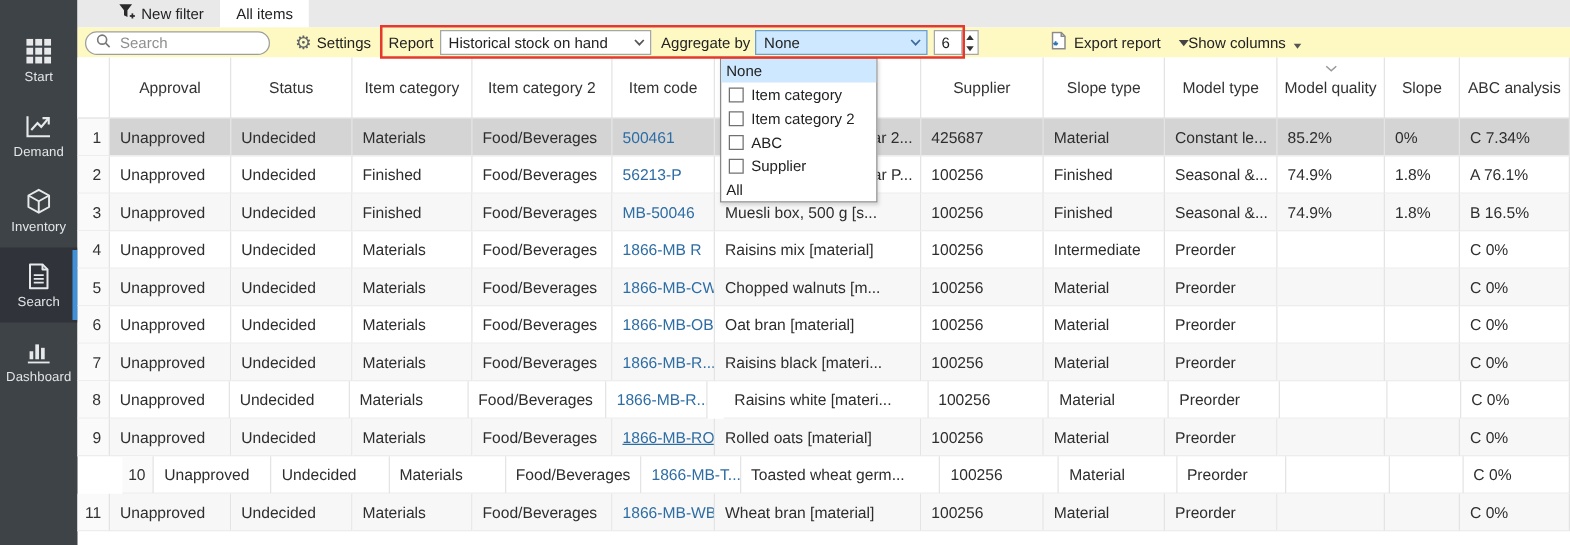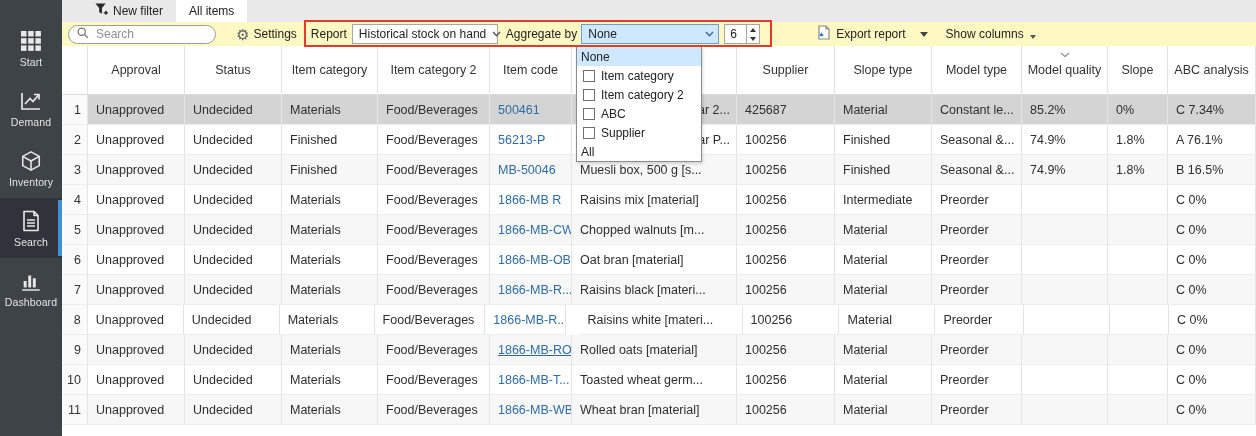--- a/index.html
+++ b/index.html
@@ -37,37 +37,37 @@
   .searchbox input { border:none; outline:none; flex:1; font-size:12px;
     font-family:"Liberation Sans",sans-serif; background:transparent; color:#333; min-width:0; }
   .searchbox input::placeholder { color:#8f8f8f; }
   .settings { margin-left:20px; display:flex; align-items:center; gap:4px; }
   .gear { font-size:15px; color:#5f6368; line-height:1; }
   .lbl { white-space:nowrap; }
   .report-lbl { margin-left:14px; }
   .combo { height:20px; border:1px solid #a6a6a6; background:#fff; display:flex;
     align-items:center; padding:0 4px 0 6px; margin-left:5px; white-space:nowrap; }
   .combo .chev { margin-left:auto; padding-left:6px; }
-  .combo.report { width:146px; }
+  .combo.report { width:169px; }
   .combo.agg { width:138px; background:#cde8ff; border-color:#6d9fce; margin-left:4px; }
   .agg-lbl { margin-left:8px; }
   .spinner { margin-left:5px; width:36px; height:20px; border:1px solid #a6a6a6;
     display:flex; background:#fff; }
   .spin-val { flex:1; display:flex; align-items:center; padding-left:5px; }
   .spin-btns { width:13px; border-left:1px solid #a6a6a6; display:flex;
     flex-direction:column; }
   .spin-btns span { flex:1; display:flex; align-items:center; justify-content:center; }
   .tri-up { width:0; height:0; border-left:3.5px solid transparent;
     border-right:3.5px solid transparent; border-bottom:4px solid #333; }
   .tri-dn { width:0; height:0; border-left:3.5px solid transparent;
     border-right:3.5px solid transparent; border-top:4px solid #333; }
   .export { margin-left:26px; display:flex; align-items:center; gap:6px;padding-left:32px; }
   .dd-arrow { width:0; height:0; border-left:4px solid transparent;
     border-right:4px solid transparent; border-top:5px solid #444; margin-left:8px; }
-  .showcols { margin-left:18px; display:flex; align-items:center; gap:6px; }
+  .showcols { display:flex; align-items:center; gap:6px; }
   .mini-chev { width:0; height:0; border-left:3.5px solid transparent;
     border-right:3.5px solid transparent; border-top:4px solid #555; margin-top:6px; }
 
   
   .red-box { position:absolute; left:304px; top:20px; width:468px; height:27px;
     border:2px solid #e5392b; z-index:60; pointer-events:none; }
 
   
   .table { position:absolute; left:62px; top:46px; width:1194px; }
   .trow { display:flex; height:30px; }
@@ -391,21 +391,21 @@
       <div class="cell link" style="width: 82px; text-decoration: underline;">1866-MB-RO</div>
       <div class="cell" style="width: 165px;">Rolled oats [material]</div>
       <div class="cell" style="width: 98px;">100256</div>
       <div class="cell" style="width: 97px;">Material</div>
       <div class="cell" style="width: 90px;">Preorder</div>
       <div class="cell" style="width: 86px;"></div>
       <div class="cell" style="width: 60px;"></div>
       <div class="cell" style="width: 88px;">C 0%</div>
     </div>
     <div class="trow">
-      <div class="cell col-num" style="width: 26px;">10</div>
+      <div class="cell col-num" style="width: 26px; margin-left: 36px;">10</div>
       <div class="cell" style="width: 97px;">Unapproved</div>
       <div class="cell" style="width: 97px;">Undecided</div>
       <div class="cell" style="width: 96px;">Materials</div>
       <div class="cell" style="width: 112px;">Food/Beverages</div>
       <div class="cell link" style="width: 82px;">1866-MB-T...</div>
       <div class="cell" style="width: 165px;">Toasted wheat germ...</div>
       <div class="cell" style="width: 98px;">100256</div>
       <div class="cell" style="width: 97px;">Material</div>
       <div class="cell" style="width: 90px;">Preorder</div>
       <div class="cell" style="width: 86px;"></div>

